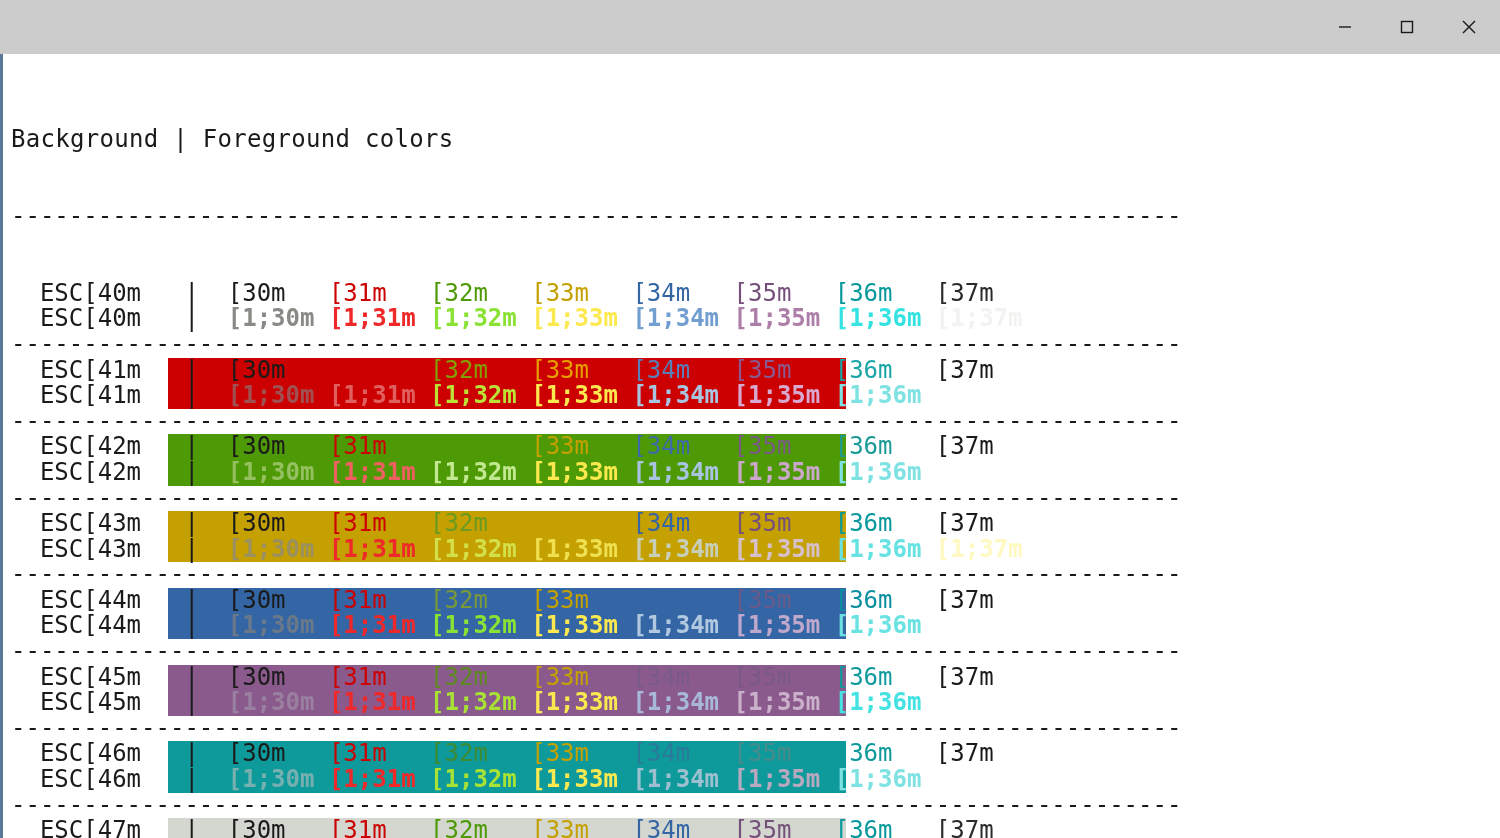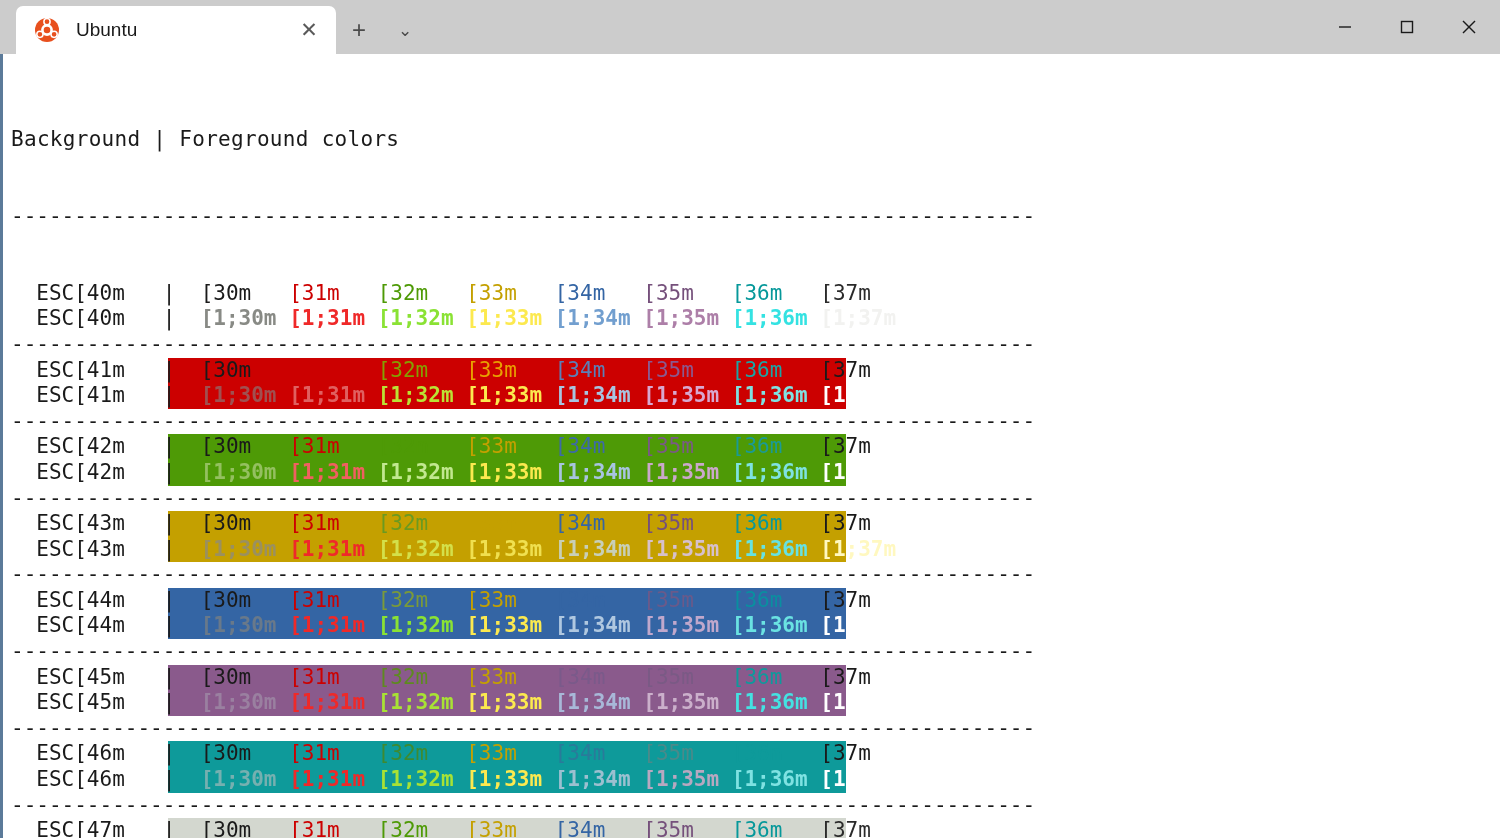--- a/index.html
+++ b/index.html
@@ -60,21 +60,21 @@
   .winbtn svg { display: block; }
 
   
   .terminal {
     position: absolute; left: 0; top: 54px;
     width: 1500px; height: 784px;
     background: #ffffff;
     border-left: 3px solid #5b7a99;
     padding: 22px 0 0 8px;
     font-family: "DejaVu Sans Mono", monospace;
-    font-size: 21px;
+    font-size: 24px;
     line-height: 25.6px;
     color: #1a1a1a;
     white-space: pre;
     overflow: hidden;
   }
   .tline { height: 25.6px; white-space: pre; }
   .thead { font-weight: 400; letter-spacing: 0.3px; }
   .sep { color: #1a1a1a; letter-spacing: 0px; }
 
   .rowpair { position: relative; }
@@ -86,39 +86,20 @@
   }
   .rowtext { position: relative; z-index: 1; }
 
   .label { color: #1a1a1a; }
   .pipe  { color: #1a1a1a; }
 </style>
 </head>
 <body>
 
 <div class="titlebar">
-  <div class="tabstrip">
-
-    <div class="tab">
-      <span class="tab-icon">
-        <svg width="26" height="26" viewBox="0 0 26 26">
-          <circle cx="13" cy="13" r="12" fill="#E8501E"></circle>
-          <circle cx="13" cy="13" r="4.6" fill="none" stroke="#ffffff" stroke-width="2.6"></circle>
-          <circle cx="13" cy="4.7" r="3.1" fill="#E8501E" stroke="#ffffff" stroke-width="1.5"></circle>
-          <circle cx="5.9" cy="17.3" r="3.1" fill="#E8501E" stroke="#ffffff" stroke-width="1.5"></circle>
-          <circle cx="20.1" cy="17.3" r="3.1" fill="#E8501E" stroke="#ffffff" stroke-width="1.5"></circle>
-        </svg>
-      </span>
-      <span class="tab-title">Ubuntu</span>
-      <span class="tab-close">✕</span>
-    </div>
-
-    <div class="tabbtn">+</div>
-    <div class="tabbtn small">⌄</div>
-  </div>
 
   <div class="wincontrols">
     <div class="winbtn">
       <svg width="16" height="16" viewBox="0 0 16 16">
           <line x1="2" y1="8" x2="14" y2="8" stroke="#1a1a1a" stroke-width="1.4"></line>
         </svg>
     </div>
     <div class="winbtn">
       <svg width="16" height="16" viewBox="0 0 16 16">
           <rect x="2.5" y="2.5" width="11" height="11" fill="none" stroke="#1a1a1a" stroke-width="1.4"></rect>

